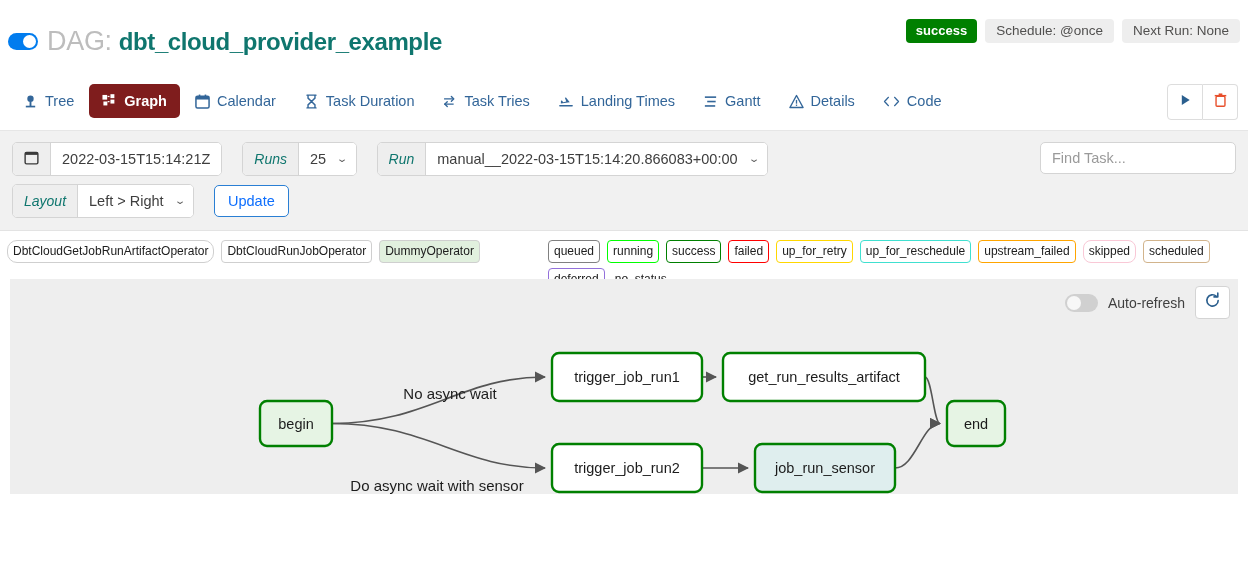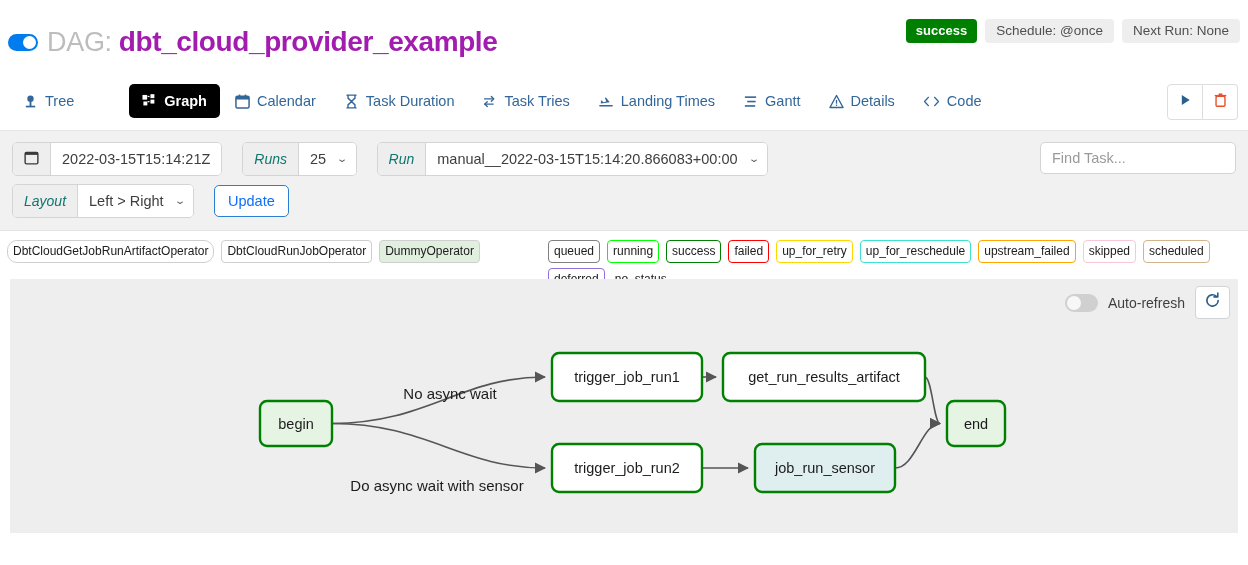--- a/index.html
+++ b/index.html
@@ -48,22 +48,22 @@
     top: 2px;
     right: 2px;
   }
   .dag-label {
     font-size: 27px;
     color: #bdbdbd;
     font-weight: 400;
     letter-spacing: -0.3px;
   }
   .dag-name {
-    font-size: 28px;
-    color: #a21caf;
+    font-size: 24px;
+    color: #0f766e;
     font-weight: bold;
     margin-left: 7px;
     letter-spacing: -0.4px;
   }
 
   .header-badges {
     position: absolute;
     right: 8px;
     top: 19px;
     display: flex;
@@ -107,24 +107,23 @@
     gap: 7px;
     padding: 9px 13px;
     border-radius: 5px;
     font-size: 14.5px;
     color: #336699;
     text-decoration: none;
     cursor: pointer;
     white-space: nowrap;
   }
   .tab.active {
-    background: #000000;
+    background: #7f1d1d;
     color: #ffffff;
     font-weight: bold;
-    margin-left: 40px;
   }
   .tab .ico { display: flex; flex: none; }
   .tab svg { display: block; }
 
   .nav-actions {
     position: absolute;
     right: 10px;
     top: 12px;
     display: flex;
   }
@@ -254,21 +253,21 @@
     background: #fff;
     color: #202020;
     white-space: nowrap;
   }
   .chip.plain { border-color: transparent; background: transparent; padding-left: 2px; }
 
   
   .graph-panel {
     position: relative;
     background: #eeeeee;
-    height: 254px;
+    height: 215px;
     margin: 0 10px;
     overflow: hidden;
   }
   .graph-tools {
     position: absolute;
     right: 8px;
     top: 7px;
     display: flex;
     align-items: center;
     gap: 10px;
@@ -517,21 +516,21 @@
     <span class="chip" style="background: rgb(225, 240, 222); border-color: rgb(207, 207, 207);">DummyOperator</span>
   </div>
   <div class="legend-group legend-states">
     <span class="chip" style="border-color: rgb(128, 128, 128);">queued</span>
     <span class="chip" style="border-color: rgb(0, 255, 0);">running</span>
     <span class="chip" style="border-color: rgb(0, 128, 0);">success</span>
     <span class="chip" style="border-color: rgb(255, 0, 0);">failed</span>
     <span class="chip" style="border-color: rgb(255, 215, 0);">up_for_retry</span>
     <span class="chip" style="border-color: rgb(64, 224, 208);">up_for_reschedule</span>
     <span class="chip" style="border-color: rgb(255, 165, 0);">upstream_failed</span>
-    <span class="chip" style="border-color: rgb(249, 200, 214);">skipped</span>
+    <span class="chip" style="border-color: rgb(249, 200, 214); border-radius: 8px;">skipped</span>
     <span class="chip" style="border-color: rgb(210, 180, 140);">scheduled</span>
     <span class="chip" style="border-color: rgb(147, 112, 219);">deferred</span>
     <span class="chip plain">no_status</span>
   </div>
 </div>
 
 <div class="graph-panel">
   <div class="graph-tools">
     <div class="switch"></div>
     <span class="switch-label">Auto-refresh</span>

